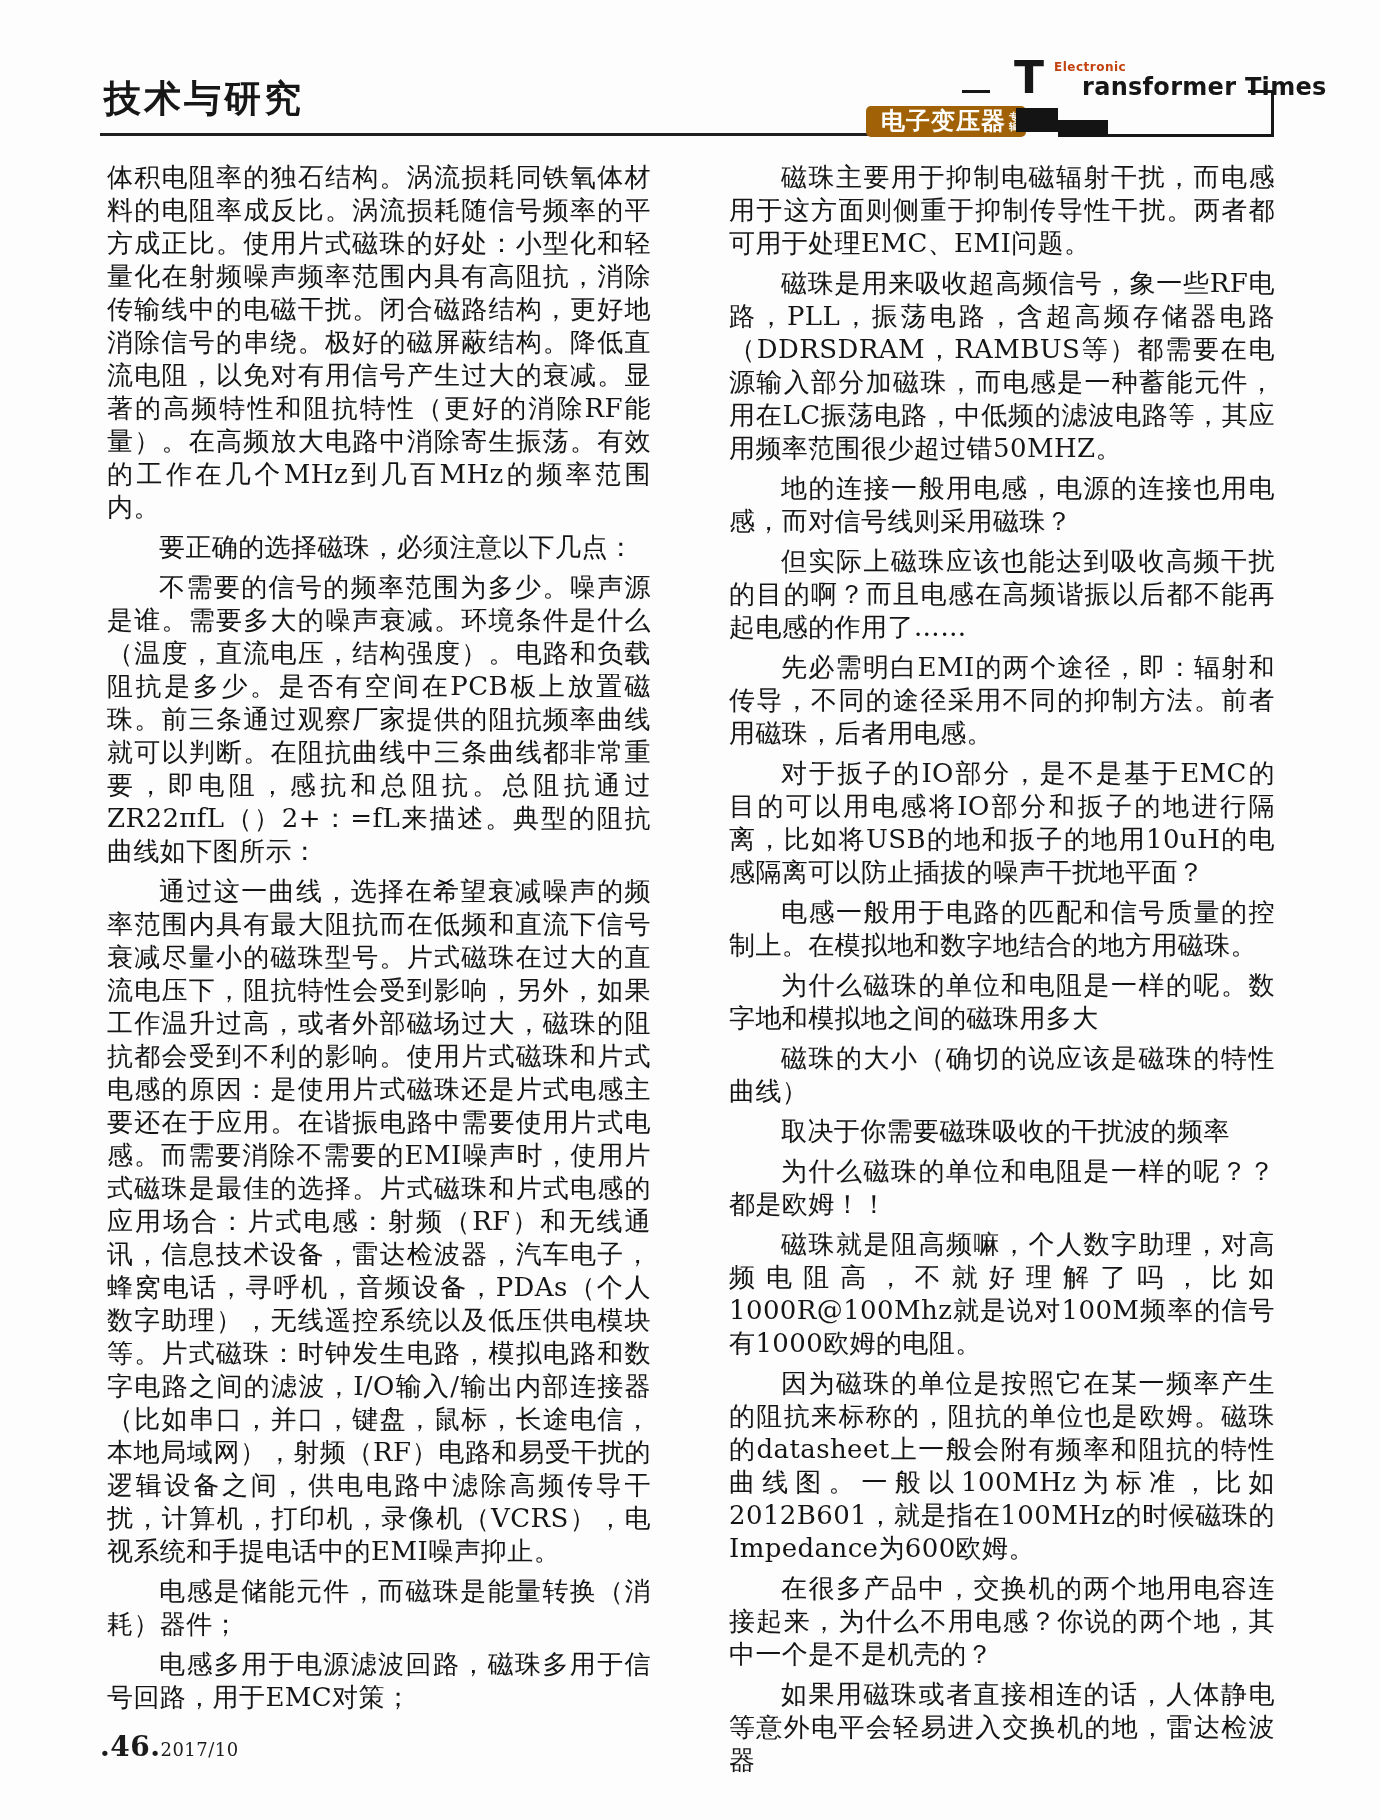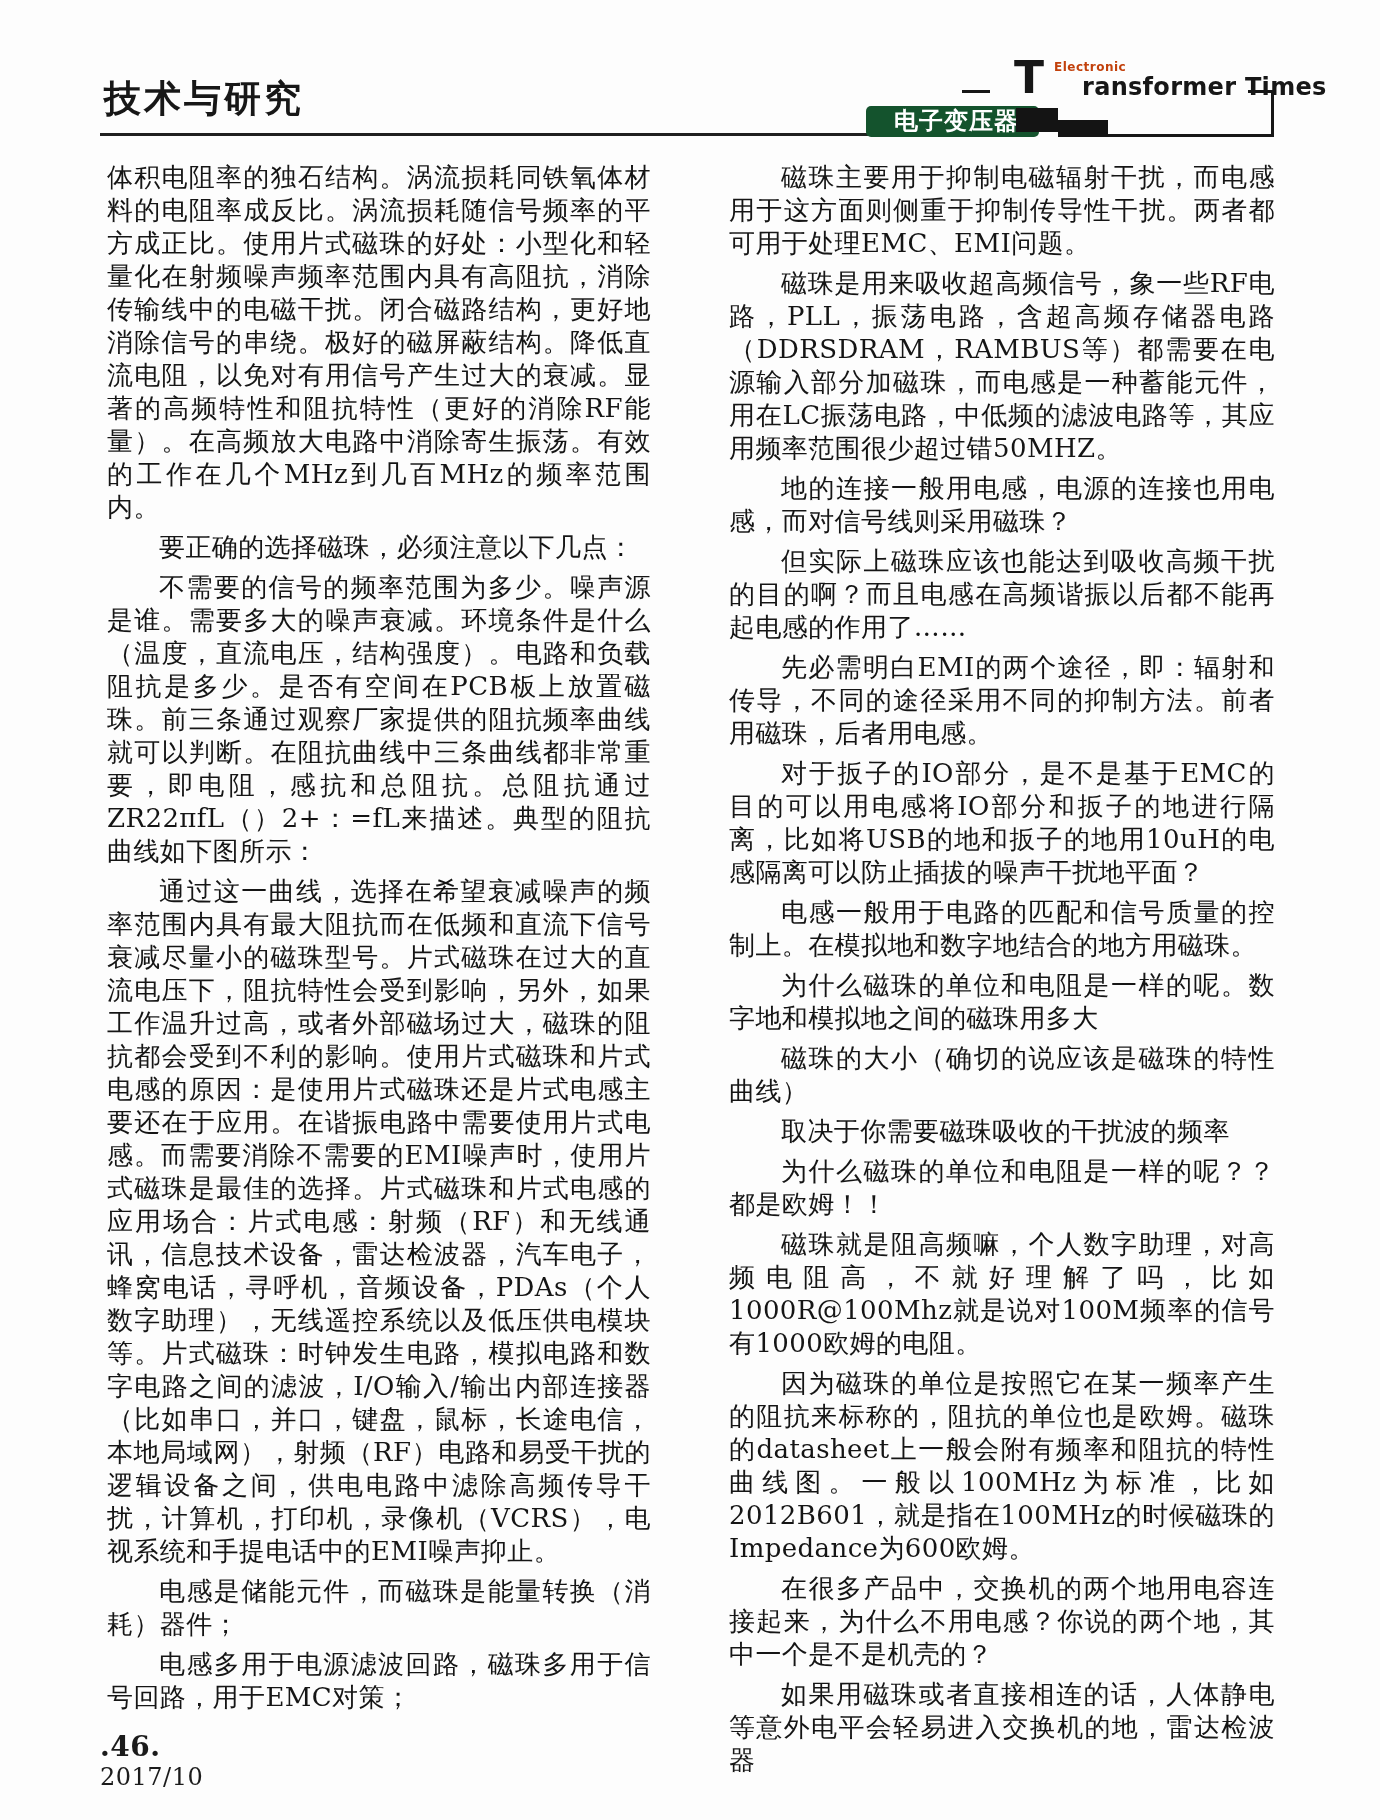--- a/index.html
+++ b/index.html
@@ -40,22 +40,22 @@
     font-family:"DejaVu Sans","Liberation Sans",sans-serif;
     font-weight:700; font-size:24px; line-height:26px; letter-spacing:0.3px;
     color:#171717; white-space:nowrap;
   }
   .logo-dash-right     { position:absolute; left:1248px; top:90px;  width:26px; height:3px;  background:#171717; }
   .logo-corner-vertical{ position:absolute; left:1271px; top:90px;  width:3px;  height:47px; background:#171717; }
   .logo-bottom-line    { position:absolute; left:1108px; top:134px; width:166px; height:3px; background:#171717; }
 
   .magazine-badge {
     position:absolute; left:866px; top:106px; height:31px;
-    background:#14532d; border-radius:5px;
-    display:flex; align-items:center; padding:0 7px 0 28px;
+    background:#a16207; border-radius:5px;
+    display:flex; align-items:center; padding:0 7px 0 15px;
   }
   .badge-label {
     font-family:"DejaVu Sans","Liberation Sans",sans-serif;
     font-weight:900; font-size:24px; letter-spacing:1px;
     color:#ffffff; line-height:31px; white-space:nowrap;
   }
   .badge-subscript {
     display:flex; flex-direction:column; justify-content:center;
     margin-left:3px;
   }
@@ -75,24 +75,24 @@
     color:#151515;
   }
   .col-left  { left:100px; width:558px; }
   .col-right { left:722px; width:560px; }
   p.para { margin:7px; text-indent:2em; }
   p.para.no-indent { text-indent:0; }
 
   
   .footer {
     position:absolute; left:100px; top:1730px;
-    display:flex; align-items:baseline; color:#1b1b1b;flex-direction:column;
+    display:flex; align-items:baseline; color:#1b1b1b;
   }
   .page-number { font-size:28px; font-weight:700; letter-spacing:0.5px; }
-  .issue-date  { font-size:24px; letter-spacing:0.5px;text-align:right; }
+  .issue-date  { font-size:18px; letter-spacing:0.5px;text-align:right; }
 </style>
 </head>
 <body>
 
 <div class="page">
 
   <div class="header-title">技术与研究</div>
   <div class="header-rule"></div>
 
   <span class="logo-dash-left"></span>

